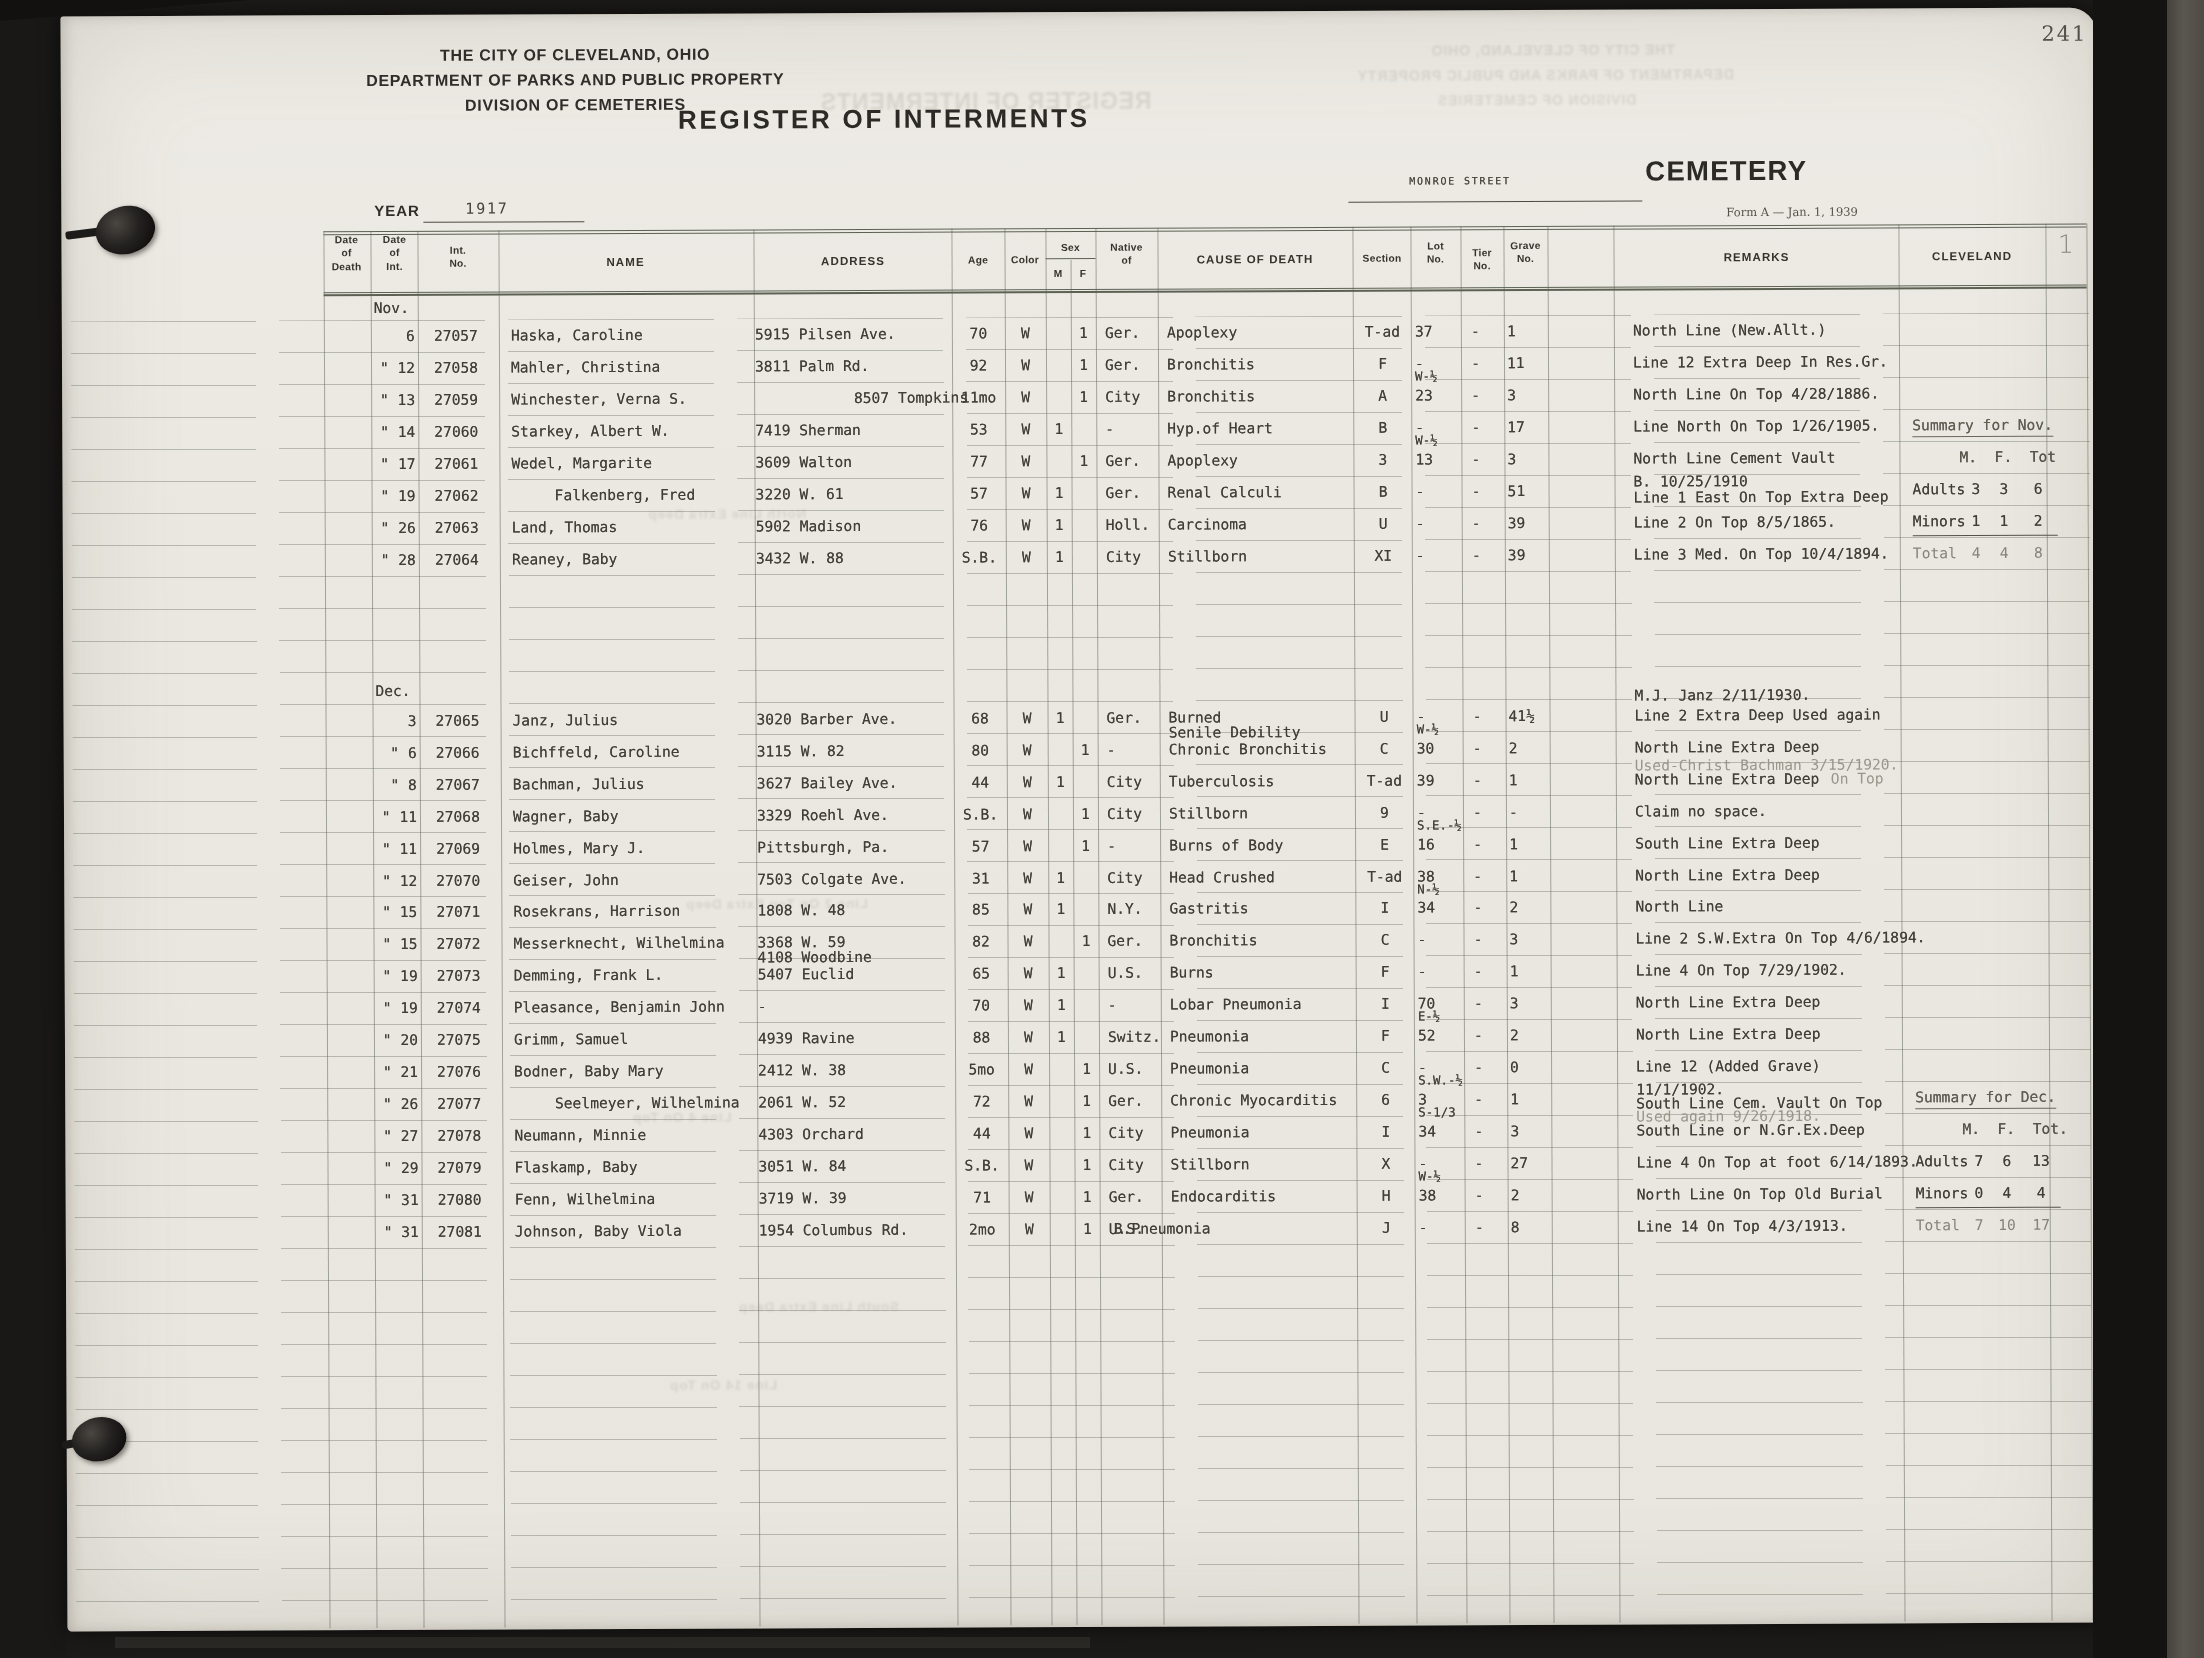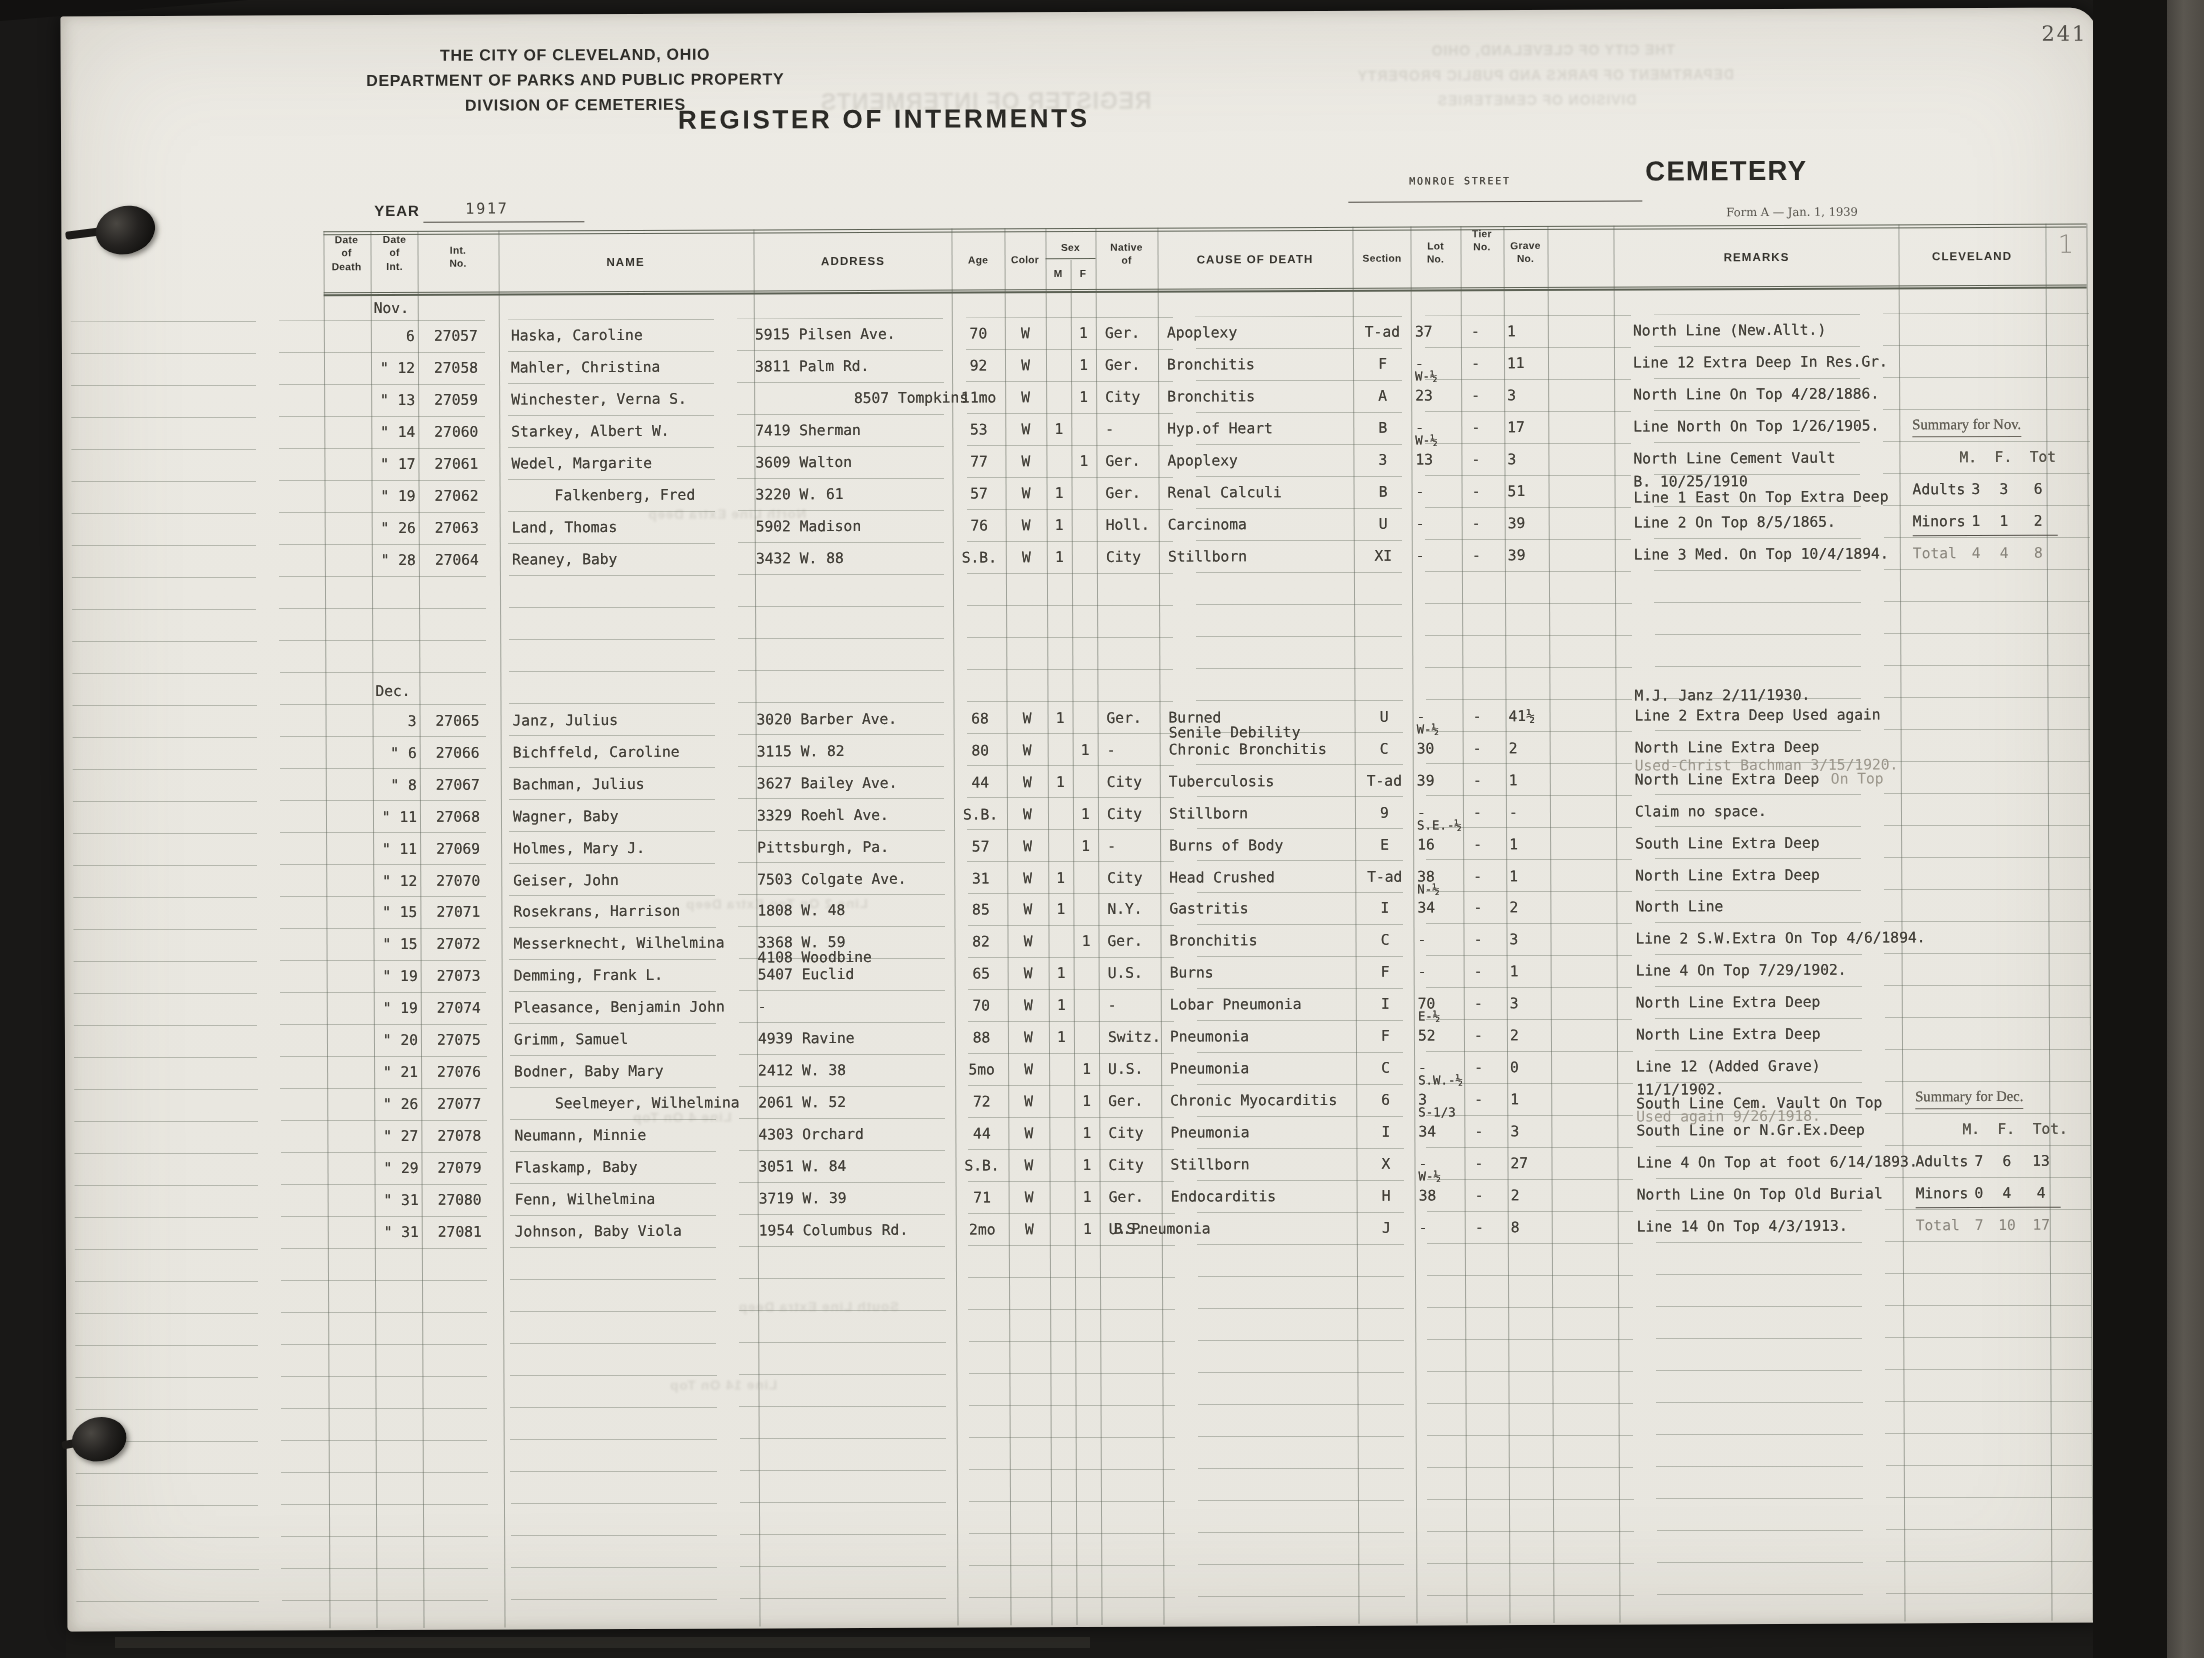--- a/index.html
+++ b/index.html
@@ -49,21 +49,21 @@
   .uline{position:absolute;height:0.9px;background:#4d4a43;z-index:3;}
   
   .rules{position:absolute;left:8.9px;top:305px;width:2020px;height:1310px;z-index:0;
      background:repeating-linear-gradient(to bottom,rgba(104,112,98,.40) 0 0.9px,transparent 0.9px 32px);}
   .vline{position:absolute;width:0.9px;background:rgba(92,99,88,.52);z-index:1;}
   .hborder{position:absolute;left:262px;width:1763px;background:#5c6154;z-index:2;}
   
   .sum-row{position:absolute;height:23px;width:145px;z-index:3;}
   .underl{border-bottom:1.3px solid #54514a;}
   .srcell{top:0;}
-  .sum-title{border-bottom:0.9px solid #6b675e;padding-bottom:1.8px;color:#615d53;font-family:Liberation Serif, serif;}
+  .sum-title{border-bottom:0.9px solid #6b675e;padding-bottom:1.8px;color:#615d53;}
   .sum-heads{color:#565349;}
   .sum-faint .srcell{color:#87837a;text-shadow:none;}
   
   .ghost{position:absolute;font-weight:bold;color:#4b4437;opacity:.12;transform:scaleX(-1);
      filter:blur(0.9px);letter-spacing:0.9px;white-space:pre;z-index:1;font-family:"Liberation Sans",sans-serif;}
   
   .fastener{position:absolute;border-radius:50%;z-index:6;
      background:radial-gradient(circle at 38% 32%,#4a4742 0%,#242220 45%,#131210 75%);
      box-shadow:1.8px 2.7px 5.3px rgba(40,38,32,.55);}
   .stem{position:absolute;background:#1d1b19;z-index:5;border-radius:2.7px;}
@@ -112,21 +112,21 @@
     <div class="hcell hsmall" style="left:943px;top:241px;width:41px">Color</div>
     <div class="hcell hsmall" style="left:984px;top:229px;width:50px">Sex</div>
     <div class="hcell hsmall" style="left:984px;top:255px;width:25px">M</div>
     <div class="hcell hsmall" style="left:1009px;top:255px;width:25px">F</div>
     <div class="hcell hsmall" style="left:1034px;top:229px;width:62px">Native
 of</div>
     <div class="hcell hcaps" style="left:1096px;top:241px;width:195px">CAUSE OF DEATH</div>
     <div class="hcell hsmall" style="left:1291px;top:241px;width:59px">Section</div>
     <div class="hcell hsmall" style="left:1349px;top:229px;width:50px">Lot
 No.</div>
-    <div class="hcell hsmall" style="left:1399px;top:217px;width:43px">Tier
+    <div class="hcell hsmall" style="left:1399px;top:236px;width:43px">Tier
 No.</div>
     <div class="hcell hsmall" style="left:1442px;top:229px;width:44px">Grave
 No.</div>
     <div class="hcell hcaps" style="left:1552px;top:241px;width:286px">REMARKS</div>
     <div class="hcell hcaps" style="left:1837px;top:241px;width:147px">CLEVELAND</div>
     <div class="sheet-index">1</div>
 
     <div class="stem" style="left:3.5px;top:213px;width:39px;height:8px;transform:rotate(-7deg)"></div>
     <div class="fastener" style="left:34px;top:190px;width:60px;height:48px;transform:rotate(-14deg)"></div>
     <div class="stem" style="left:-5.3px;top:1422px;width:35px;height:8px;transform:rotate(-10deg)"></div>

